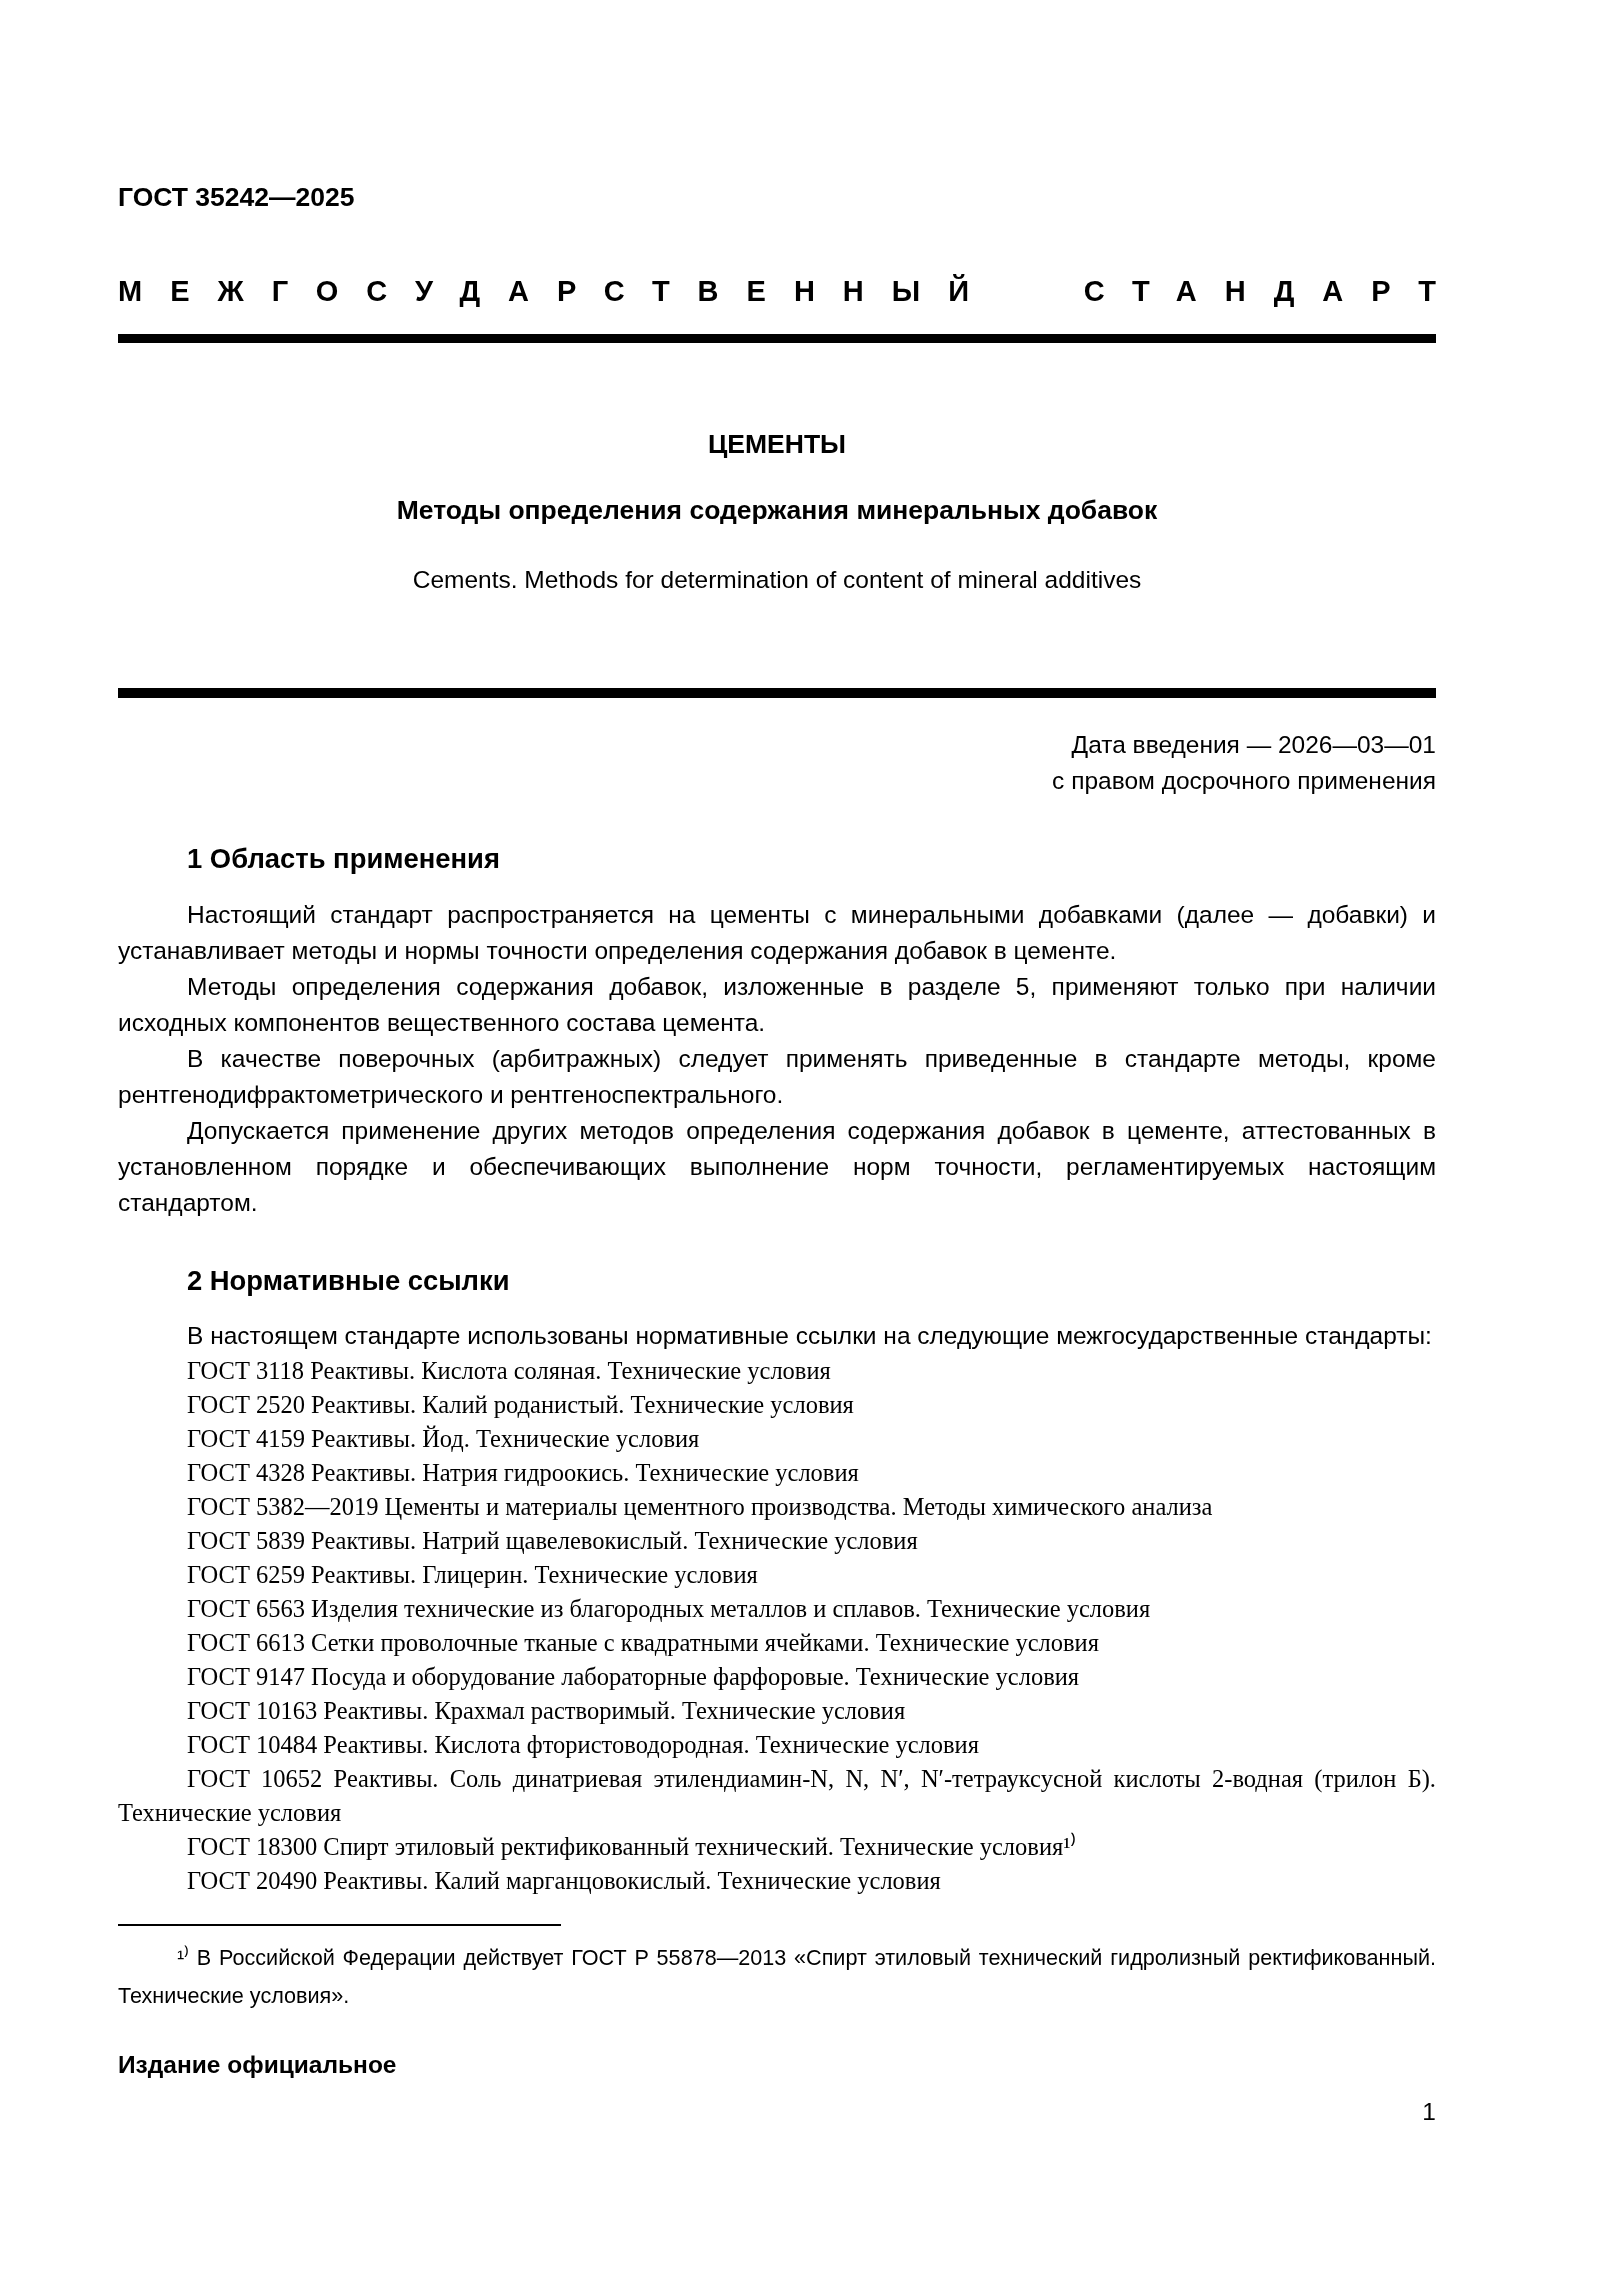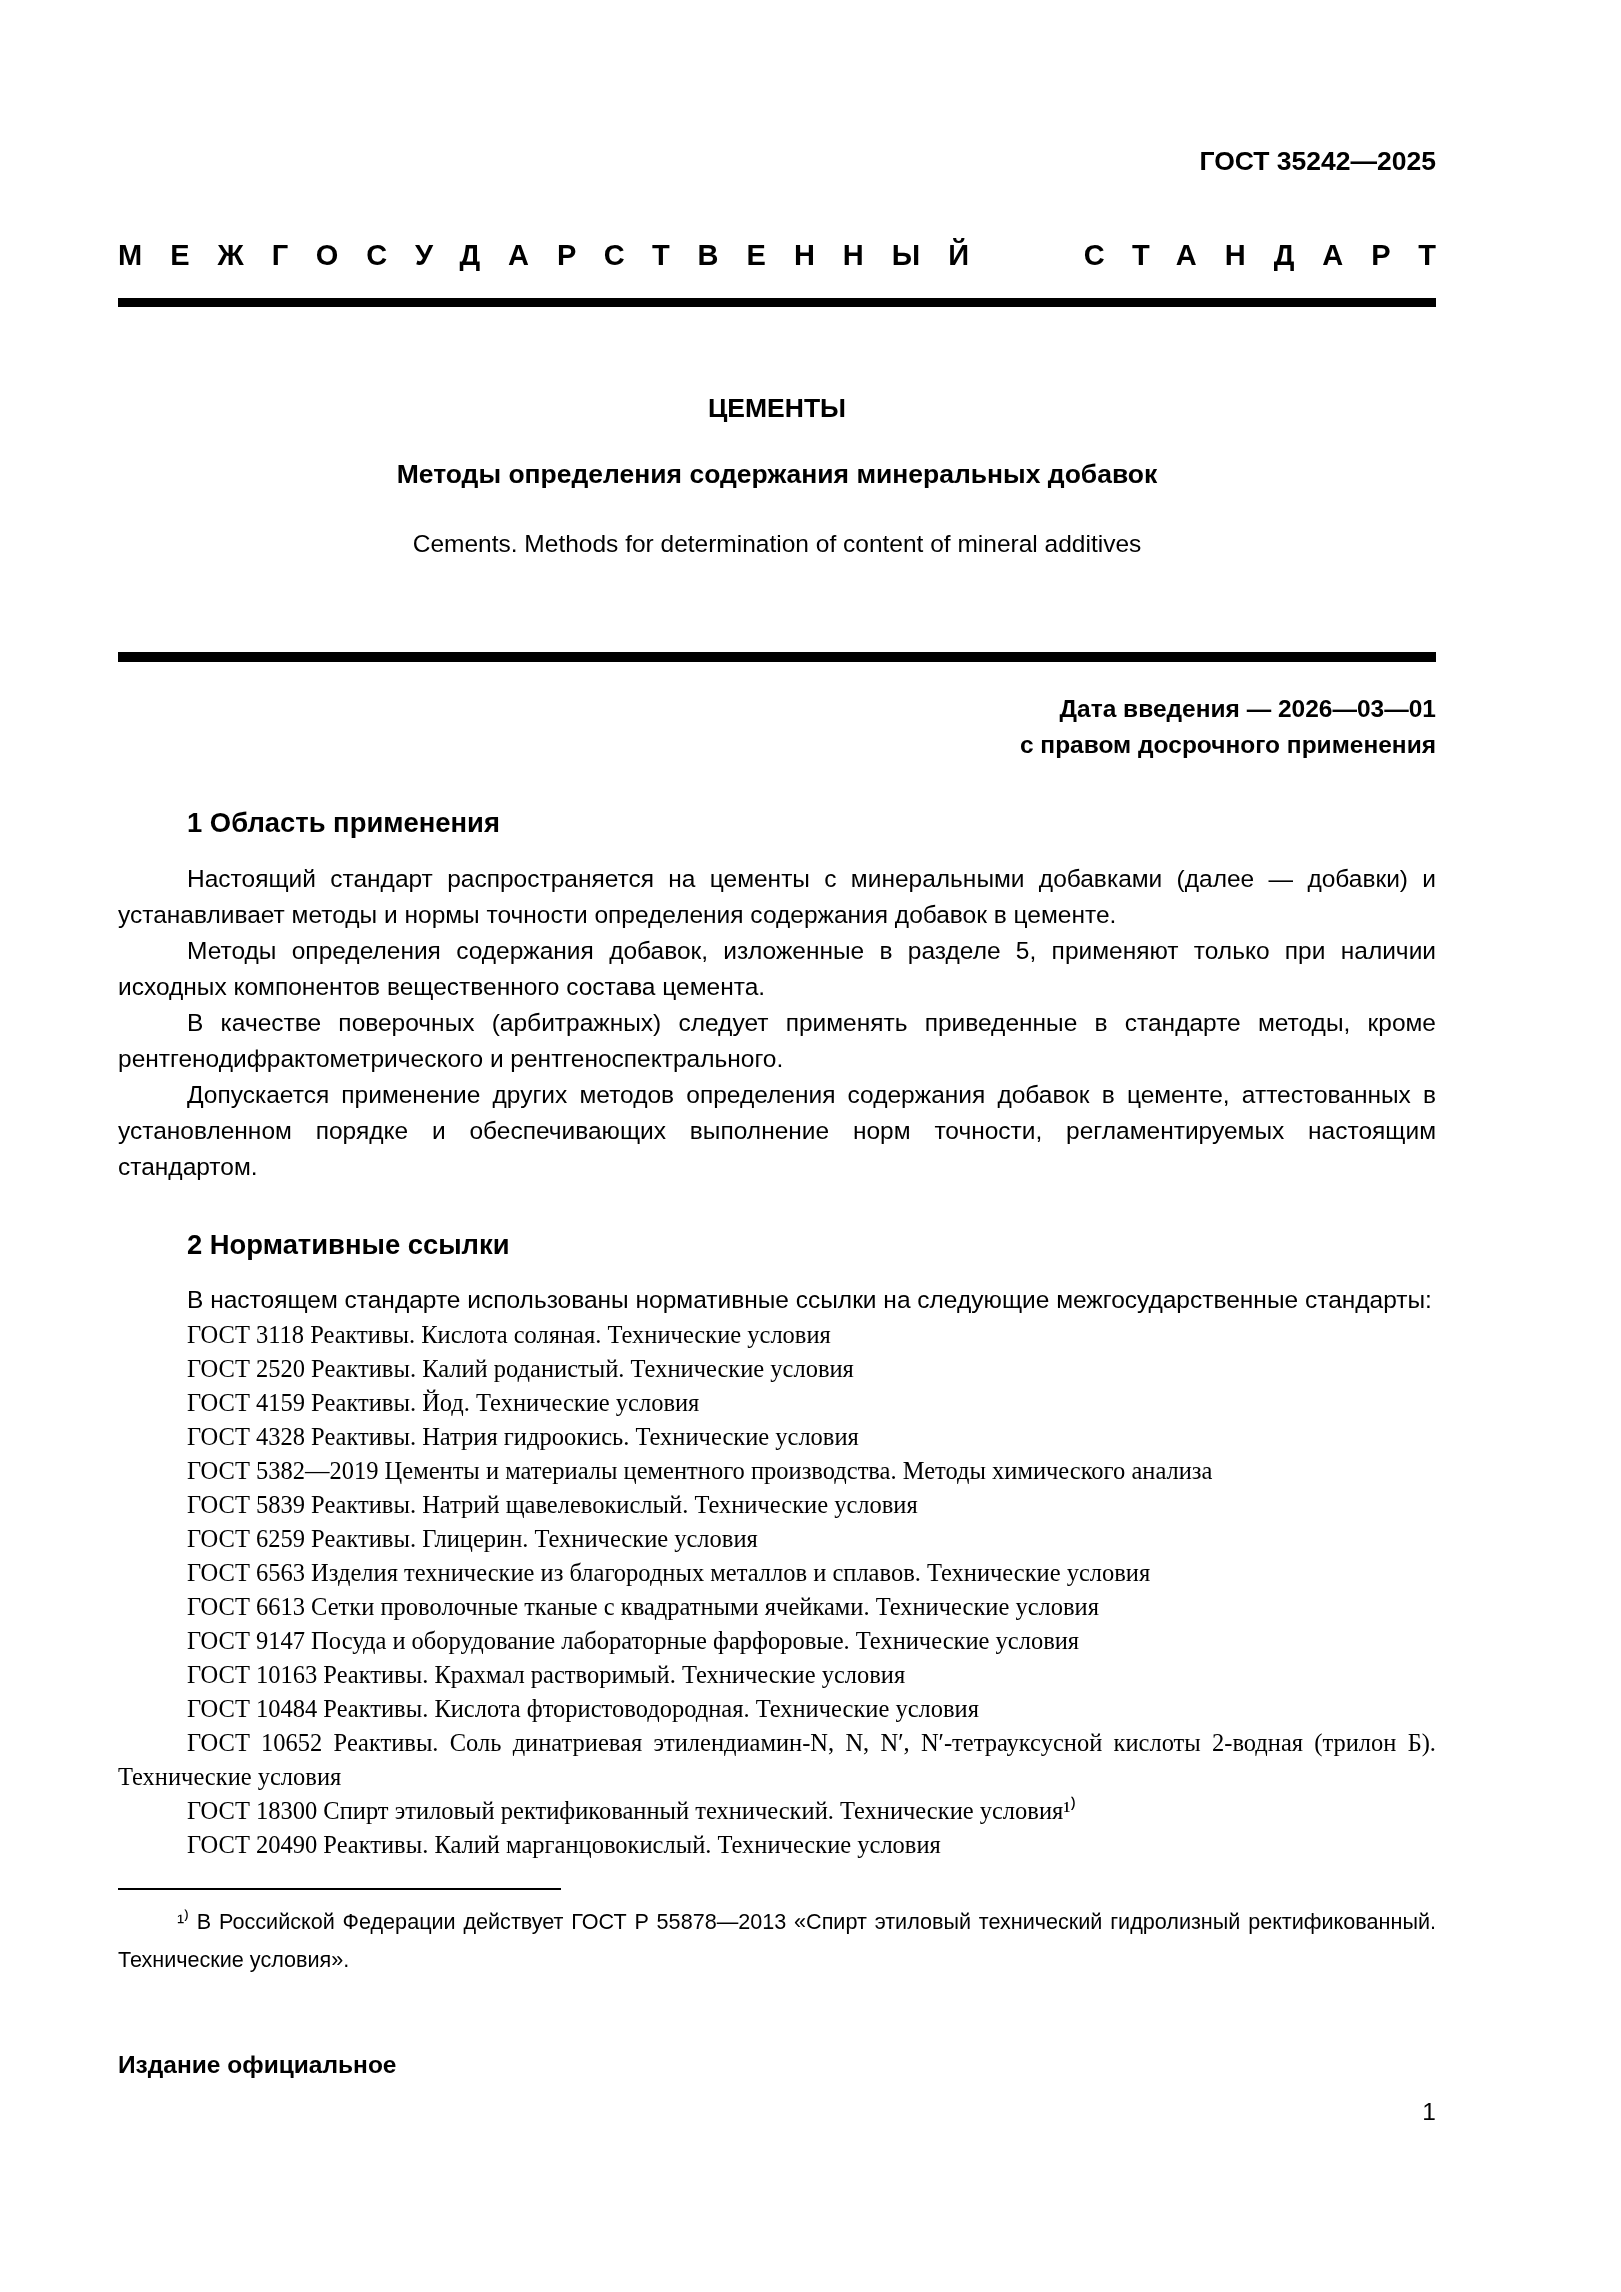--- a/index.html
+++ b/index.html
@@ -8,24 +8,24 @@
     position: relative;
     width: 1621px;
     height: 2293px;
     background: #ffffff;
     color: #000000;
     font-family: "Liberation Sans", sans-serif;
     padding: 147px 185px 0 118px;
     overflow: hidden;
   }
   .doc-code {
-    text-align: right;
     font-size: 26.5px;
     font-weight: 700;
     line-height: 29px;
+    margin-top: 36px;
   }
   .spread-title {
     margin-top: 63px;
     display: flex;
     justify-content: space-between;
     font-size: 29px;
     font-weight: 700;
     line-height: 33px;
     white-space: nowrap;
   }
@@ -40,21 +40,21 @@
   .rule-top { margin-top: 25.5px; }
   .rule-mid { margin-top: 94px; }
   .title-block { margin-top: 86px; text-align: center; }
   .doc-title { font-size: 26.5px; font-weight: 700; line-height: 31px; }
   .doc-subtitle { font-size: 26.5px; font-weight: 700; line-height: 31px; margin-top: 35px; }
   .doc-title-en { font-size: 24.5px; font-weight: 400; line-height: 29px; margin-top: 39px; }
   .date-block {
     margin-top: 29px;
     text-align: right;
     font-size: 24.5px;
-    font-weight: 700;
+    font-weight: 400;
     line-height: 36px;
   }
   .sec-heading {
     font-size: 27.4px;
     font-weight: 700;
     line-height: 33px;
     margin: 43px 0 0 69px;
   }
   .body-text { margin-top: 21.6px; }
   .body-text p {

